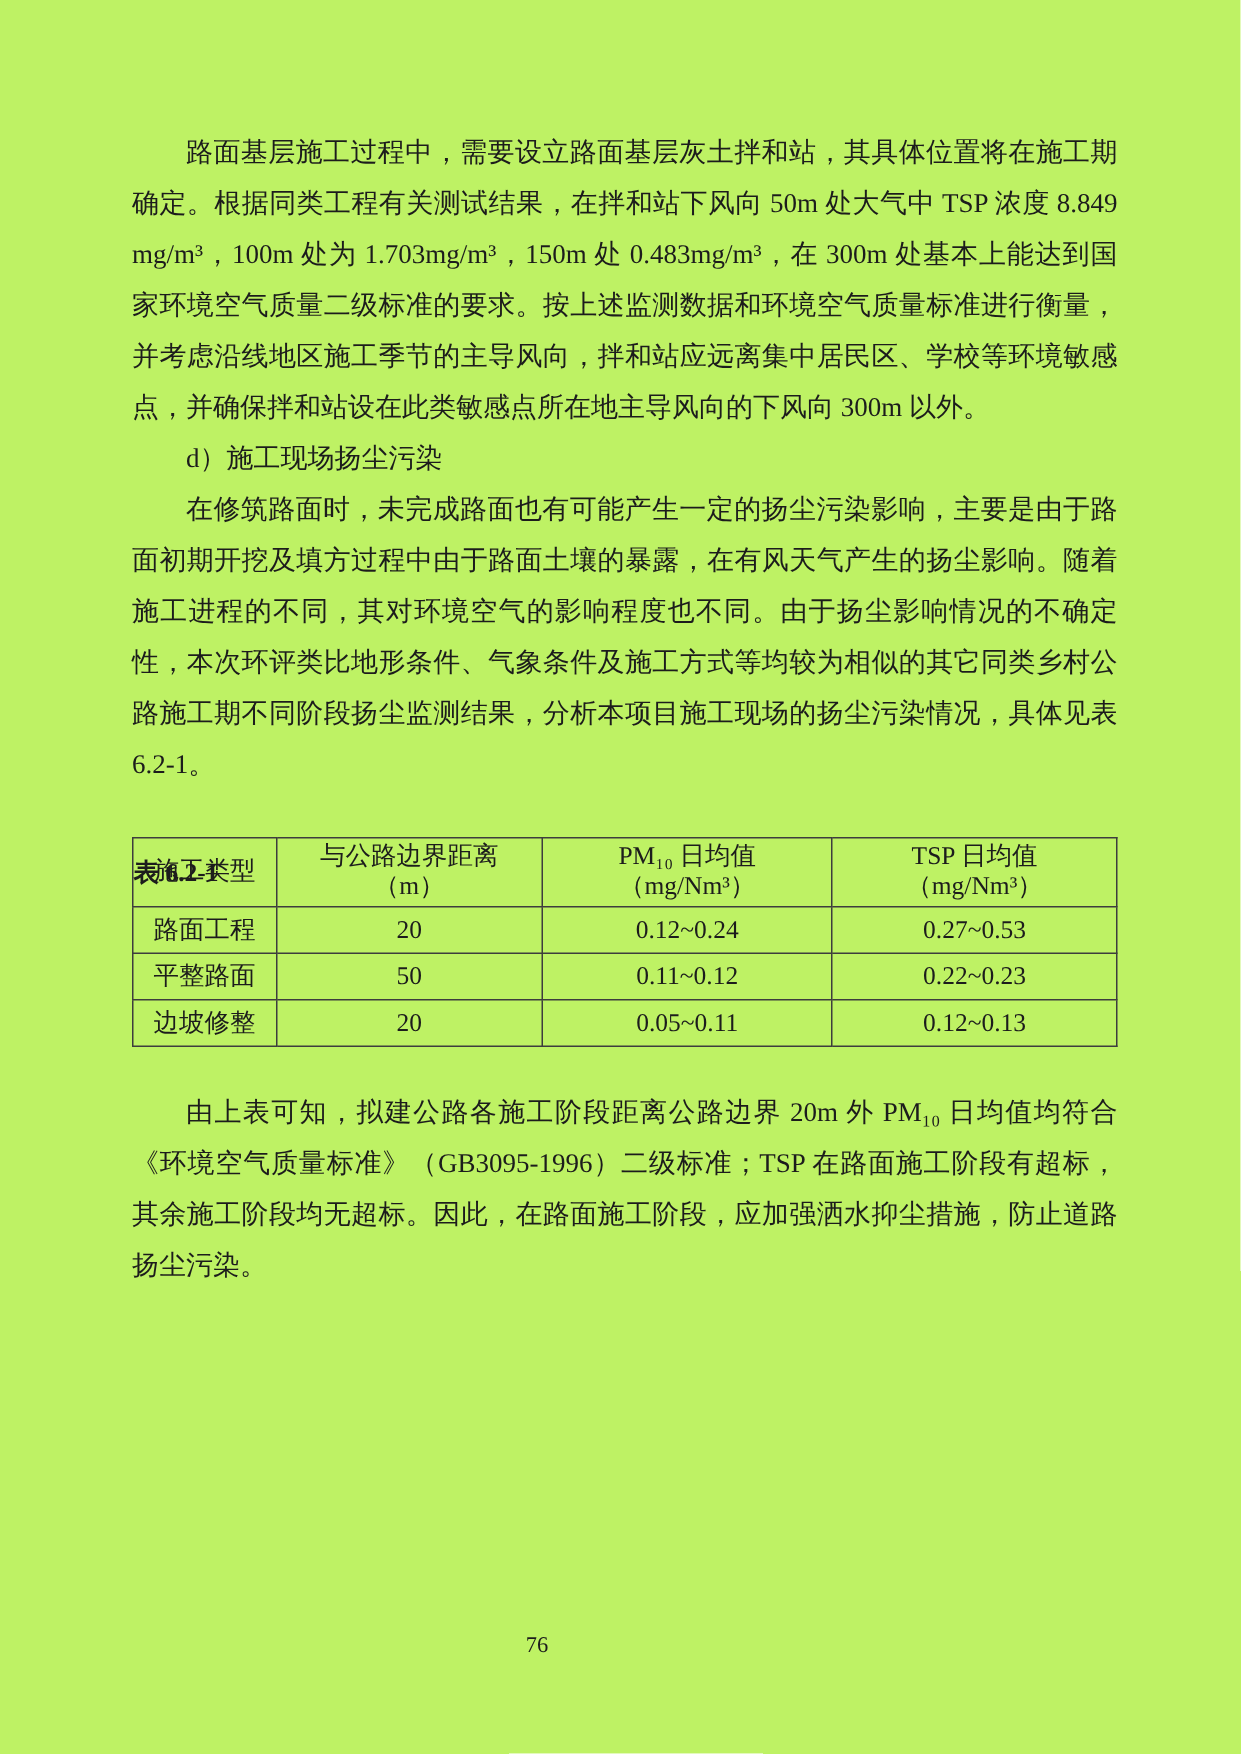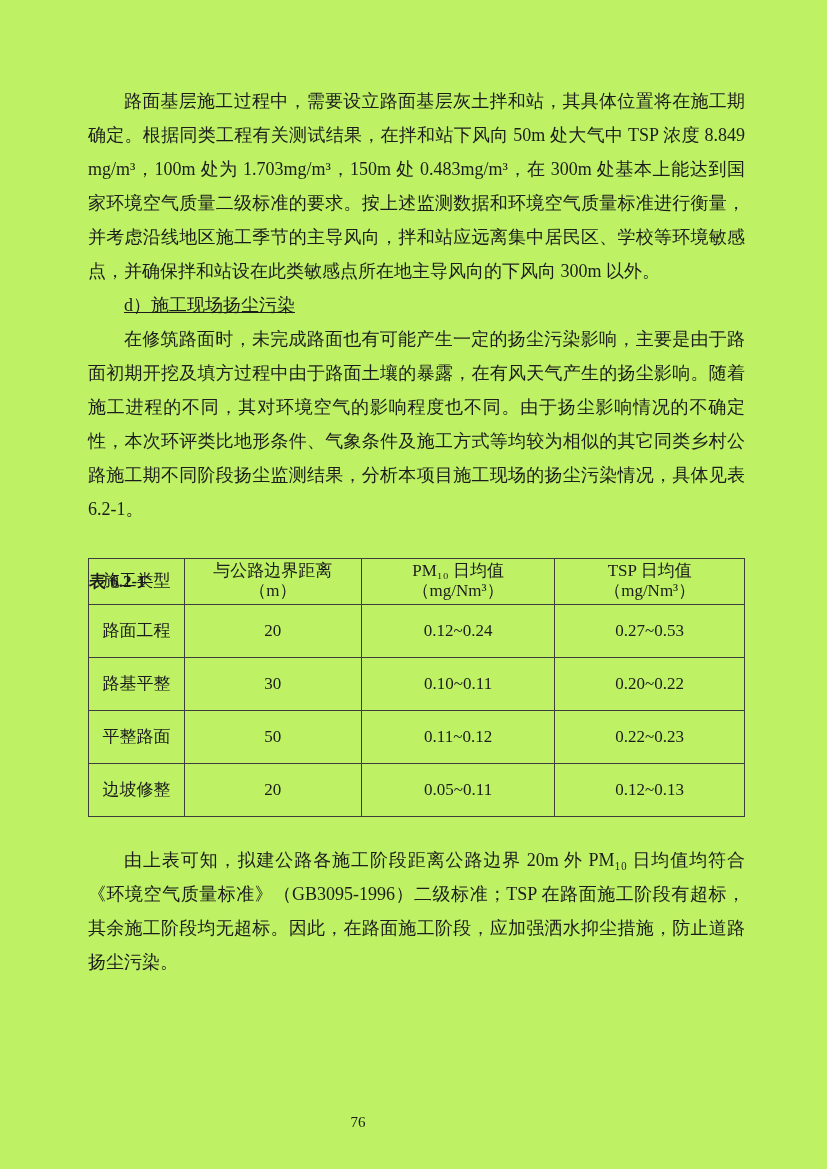--- a/index.html
+++ b/index.html
@@ -30,21 +30,20 @@
     text-align: justify;
     text-indent: 2em;
     word-break: break-all;
   }
   .sub-heading {
     margin: 0;
     font-size: 18px;
     line-height: 34px;
     text-indent: 2em;
     font-weight: normal;
-    text-decoration: underline;
   }
   .section-heading {
     margin: 0;
     font-size: 18px;
     line-height: 34px;
     text-indent: 0;
     font-weight: normal;
   }
   .table-caption {
     position: relative;
@@ -65,39 +64,39 @@
     width: 100%;
     border-collapse: collapse;
     table-layout: fixed;
   }
   table.data-table th,
   table.data-table td {
     border: 1px solid #3d3d3d;
     text-align: center;
     vertical-align: middle;
     font-weight: normal;
-    padding: 12px;
+    padding: 1px;
   }
   table.data-table th {
     font-size: 17px;
     line-height: 20px;
     padding: 2px 0 3px 0;
   }
   table.data-table td {
     font-size: 17px;
     height: 28px;
     line-height: 28px;
   }
   .th-line { display: block; }
   .para-after-table { margin-top: 26px; }
   .page-number {
     position: absolute;
     left: 0;
     width: 716px;
-    top: 1113px;
+    top: 1088px;
     text-align: center;
     font-size: 15px;
     line-height: 18px;
   }
 </style>
 </head>
 <body>
 
 <div class="page">
   <div class="content">
@@ -139,26 +138,20 @@
         </tr>
       </thead>
       <tbody>
         <tr>
           <td>路面工程</td>
           <td>20</td>
           <td>0.12~0.24</td>
           <td>0.27~0.53</td>
         </tr>
         <tr>
-          <td>路基平整</td>
-          <td>30</td>
-          <td>0.10~0.11</td>
-          <td>0.20~0.22</td>
-        </tr>
-        <tr>
           <td>平整路面</td>
           <td>50</td>
           <td>0.11~0.12</td>
           <td>0.22~0.23</td>
         </tr>
         <tr>
           <td>边坡修整</td>
           <td>20</td>
           <td>0.05~0.11</td>
           <td>0.12~0.13</td>

